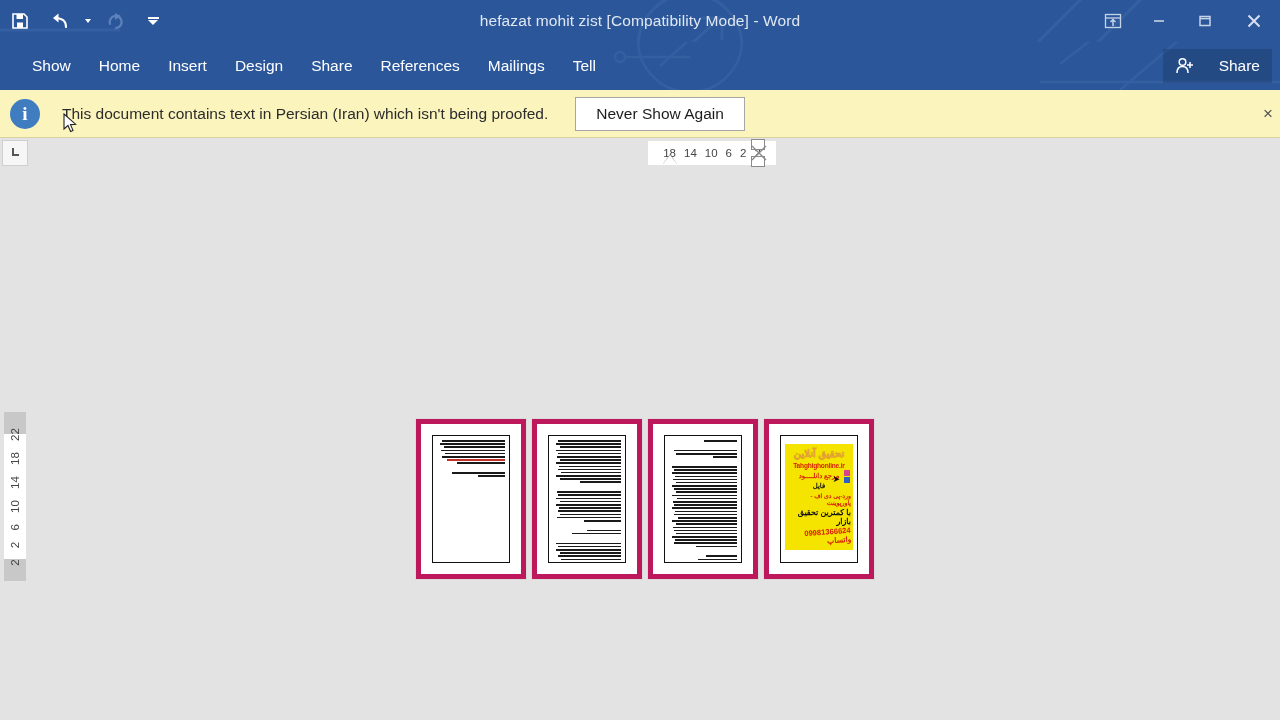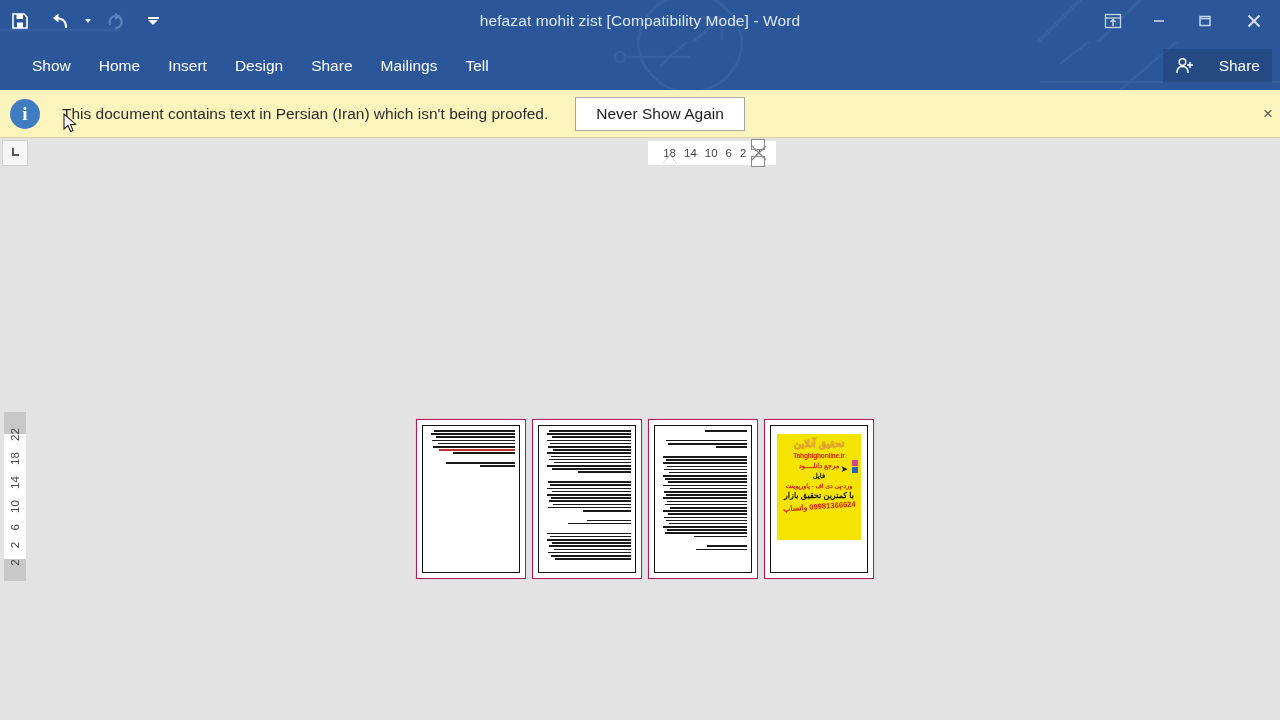--- a/index.html
+++ b/index.html
@@ -133,23 +133,23 @@
   .vnums {
     transform: rotate(-90deg); white-space: nowrap;
     font-size: 11.5px; color: #444;
   }
   .vnums span { padding: 0 4px; }
 
   
   .pages { position: absolute; left: 416px; top: 419px; display: flex; gap: 6px; }
   .page {
     width: 110px; height: 160px; background: #ffffff;
-    border: 1px solid #be185d;
+    border: 5px solid #be185d;
     box-shadow: 0 0 0 1px rgba(0,0,0,.04);
-    padding: 5px; position: relative;
+    padding: 11px; position: relative;
   }
   .page-inner { width: 100%; height: 100%; border: 1.5px solid #111; padding: 4px; overflow: hidden; }
   .lines { display: flex; flex-direction: column; gap: 1.6px; }
   .ln { height: 1.6px; background: #1a1a1a; align-self: flex-end; }
   .ln.red { background: #c0332c; }
   .gap { height: 5px; }
 
   
   .adpage-inner {
     width: 100%; height: 100%; border: 1.5px solid #111; padding: 4px;
@@ -270,20 +270,21 @@
         <path d="M1040 40 L1280 40"></path>
       </g>
     </svg>
 
     <div class="tabs">
       <div class="tab">Show</div>
       <div class="tab">Home</div>
       <div class="tab">Insert</div>
       <div class="tab">Design</div>
       <div class="tab">Share</div>
+      <div class="tab">References</div>
       <div class="tab">Mailings</div>
       <div class="tab">Tell</div>
     </div>
 
 
     <div class="share-btn">
       <svg width="20" height="18" viewBox="0 0 20 18">
         <circle cx="7.5" cy="5" r="3.3" fill="none" stroke="#fff" stroke-width="1.5"></circle>
         <path d="M2 16 C2 11.5 4.5 9.5 7.5 9.5 C10.5 9.5 13 11.5 13 16" fill="none" stroke="#fff" stroke-width="1.5"></path>
         <line x1="15" y1="5" x2="15" y2="11" stroke="#fff" stroke-width="1.5"></line>

